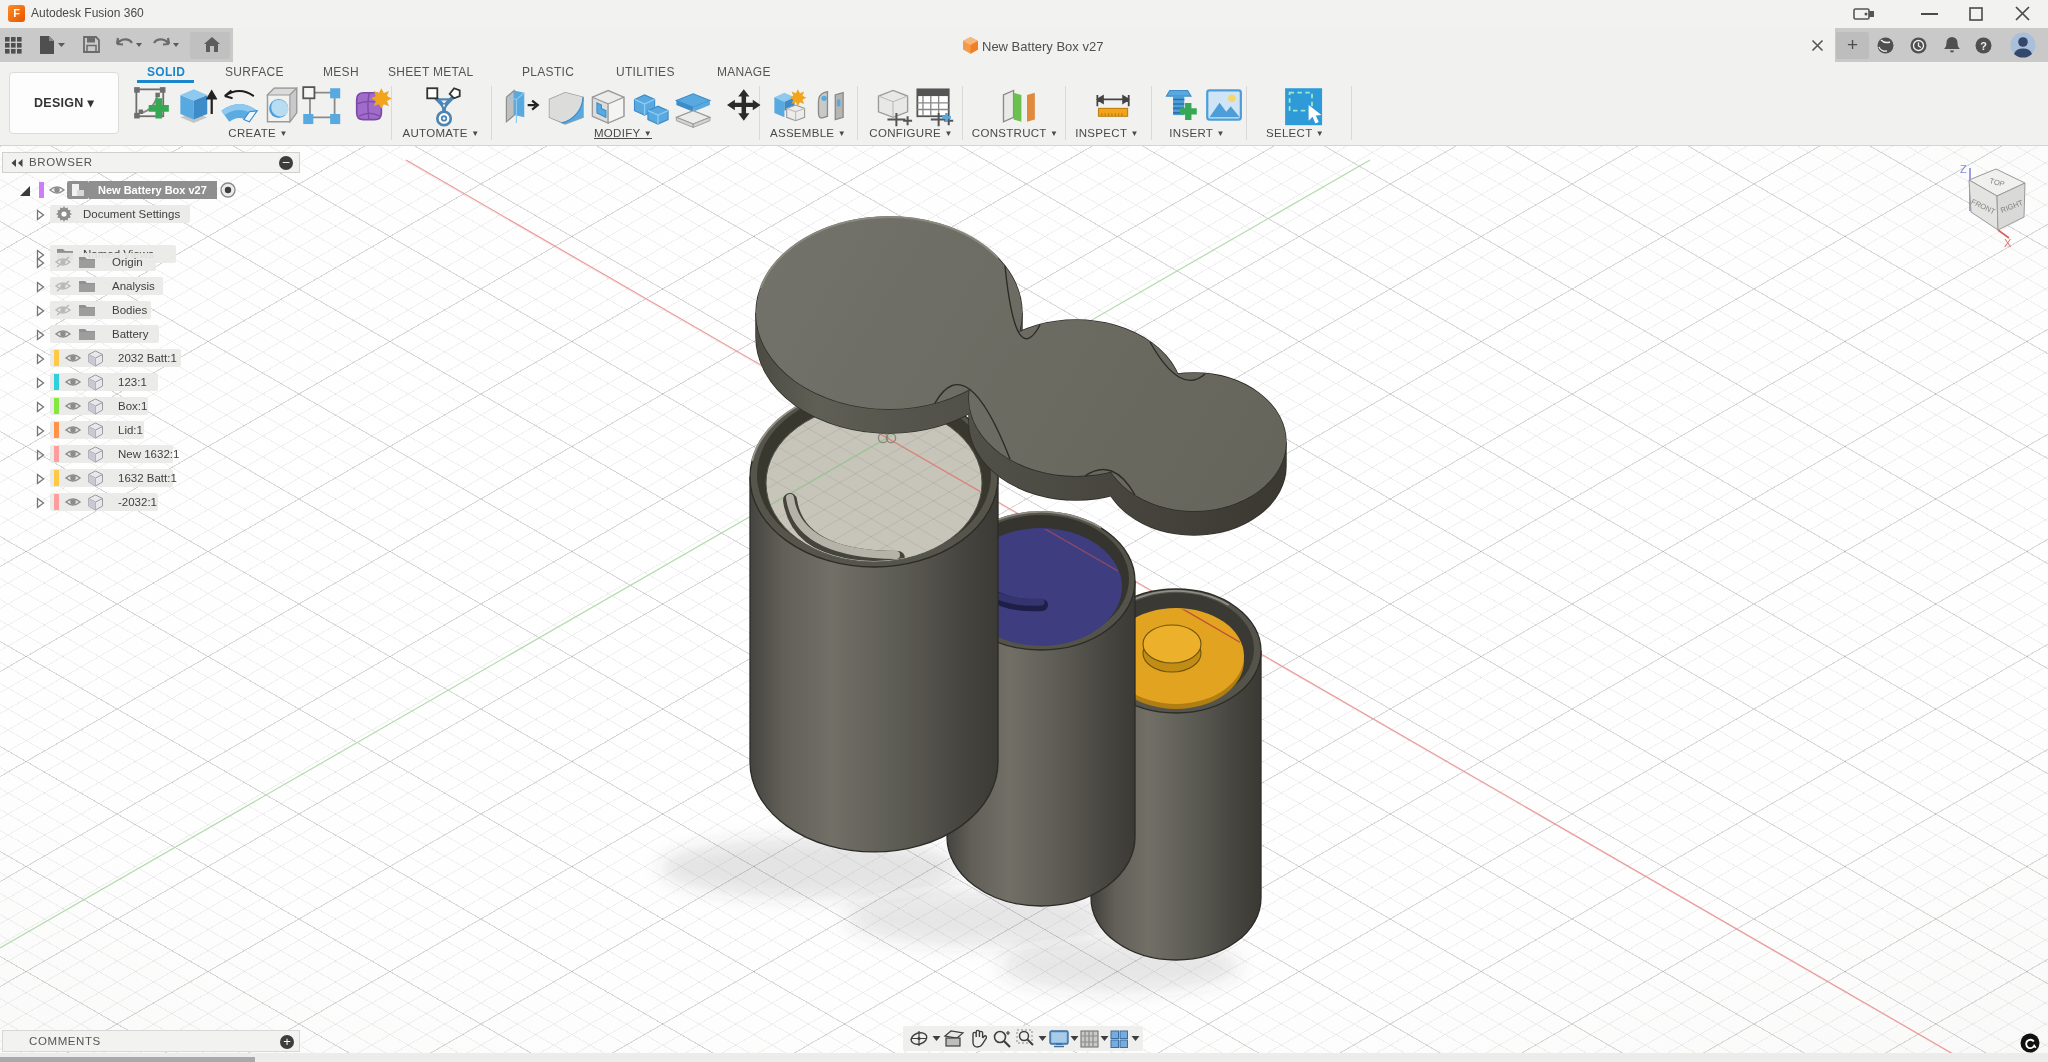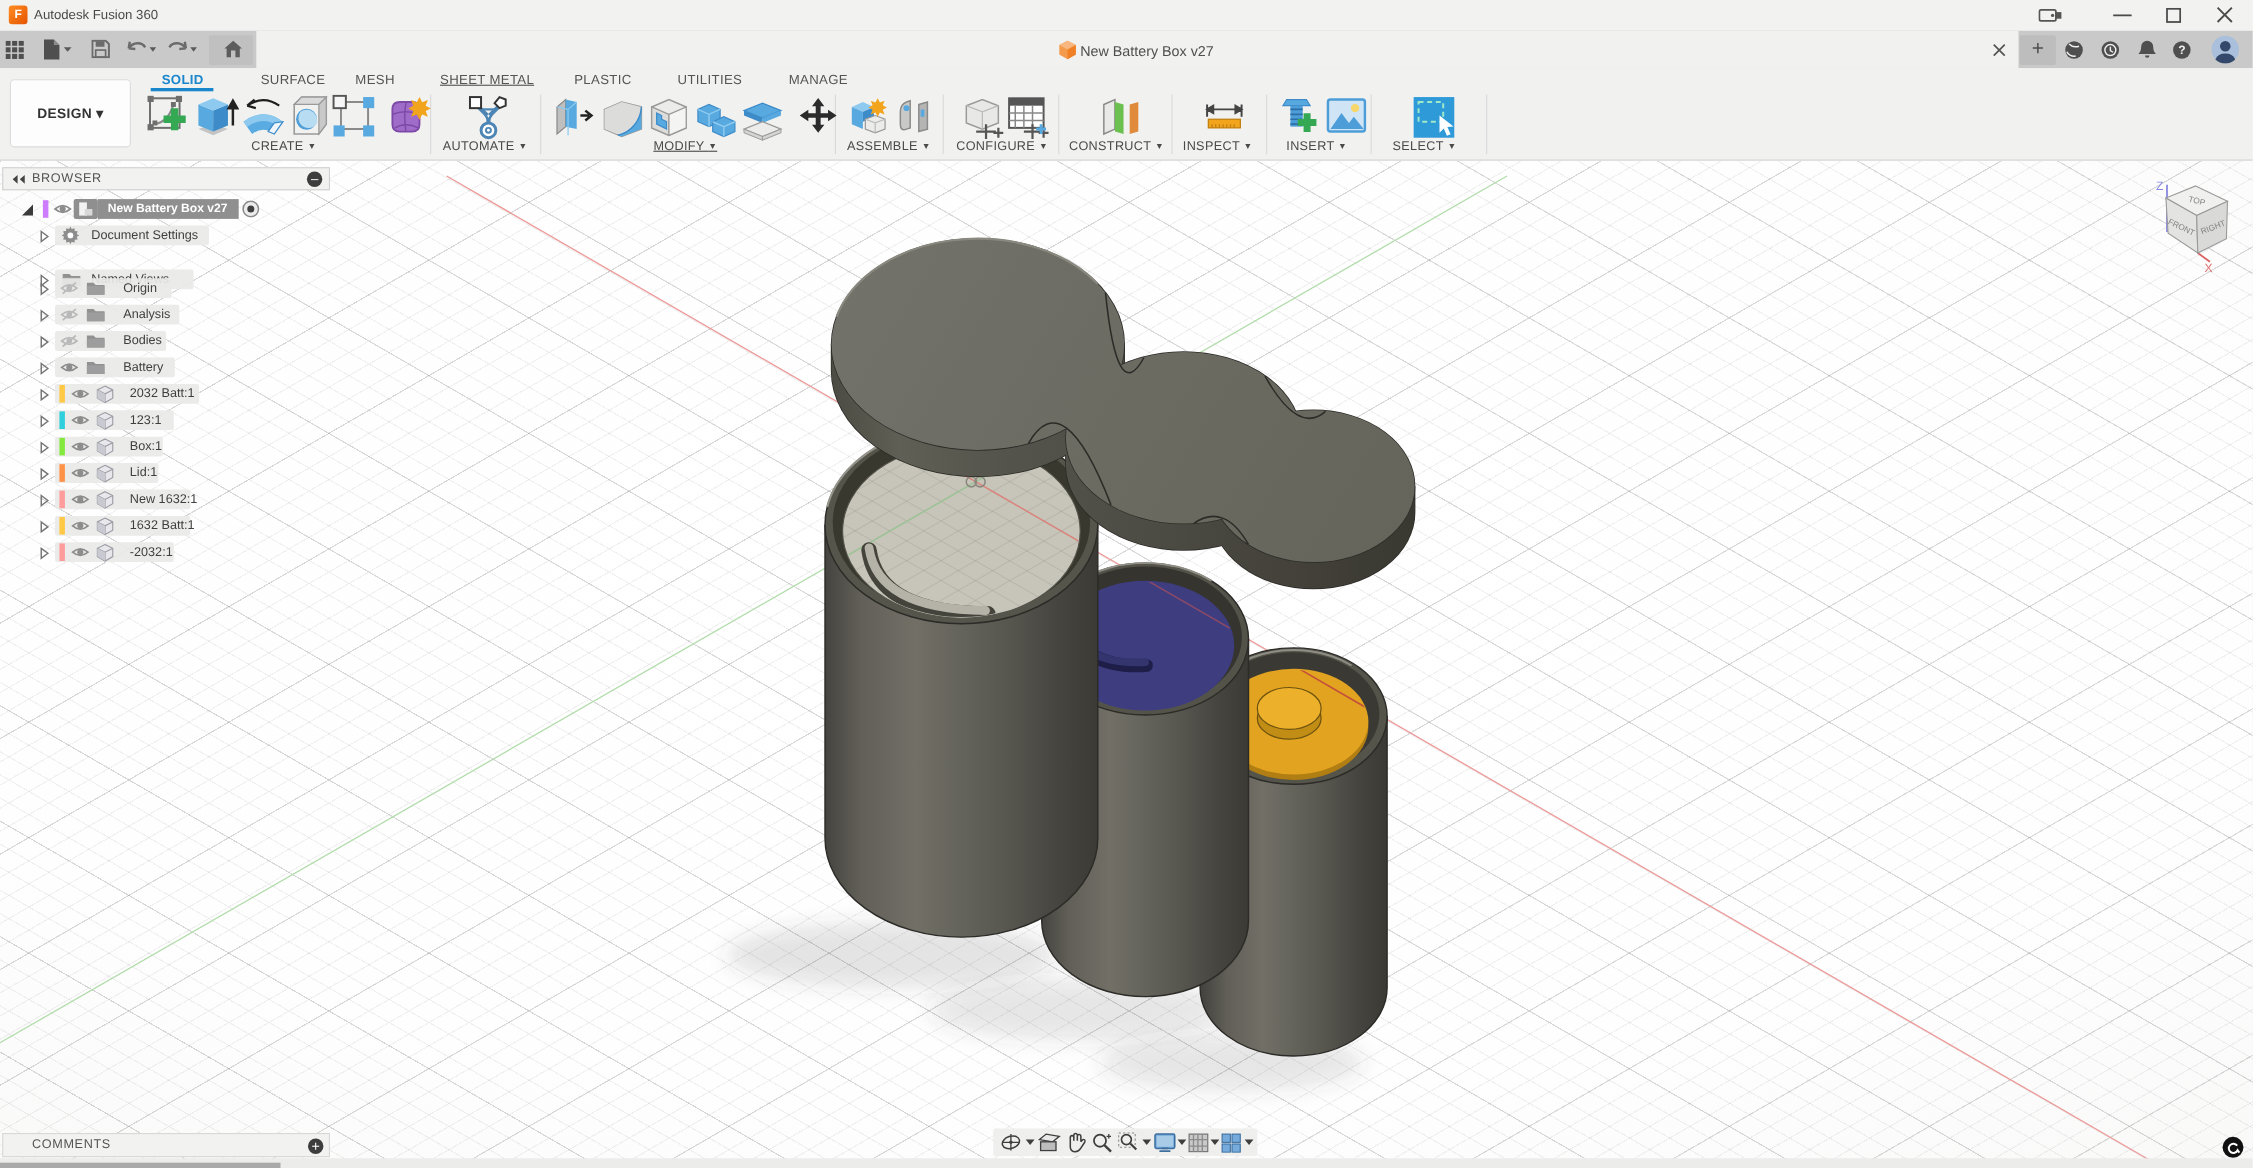--- a/index.html
+++ b/index.html
@@ -284,23 +284,23 @@
     <path d="M4 22 a9.5 8 0 0 1 18 0 a 13 13 0 0 1 -18 0 z" fill="#33486b"></path>
   </svg>
   <div id="homebox"></div>
   <svg class="qicon" style="left:203px;top:8px;" width="18" height="17" viewBox="0 0 18 17">
     <path d="M9 1 L17 8 H15 V16 H11 V10 H7 V16 H3 V8 H1 Z" fill="#5c5c5c"></path>
   </svg>
 </div>
 <div id="ribbon">
   <div id="designbtn">DESIGN ▾</div>
   <div class="rtab" id="solidtab" style="left:147px;">SOLID</div>
-  <div class="rtab" style="left:225px;margin-left:12px;">SURFACE</div>
+  <div class="rtab" style="left:225px;">SURFACE</div>
   <div class="rtab" style="left:323px;">MESH</div>
-  <div class="rtab" style="left:400px;text-decoration:underline;">SHEET METAL</div>
+  <div class="rtab" style="left:388px;">SHEET METAL</div>
   <div class="rtab" style="left:522px;">PLASTIC</div>
   <div class="rtab" style="left:616px;">UTILITIES</div>
   <div class="rtab" style="left:717px;">MANAGE</div>
   <div id="solidline"></div>
   <div class="rlabel" style="left:258px;">CREATE <b>▼</b></div>
   <div class="rlabel" style="left:441px;">AUTOMATE <b>▼</b></div>
   <div class="rlabel" style="left:623px;text-decoration:underline;">MODIFY <b>▼</b></div>
   <div class="rlabel" style="left:808px;">ASSEMBLE <b>▼</b></div>
   <div class="rlabel" style="left:911px;">CONFIGURE <b>▼</b></div>
   <div class="rlabel" style="left:1015px;">CONSTRUCT <b>▼</b></div>

